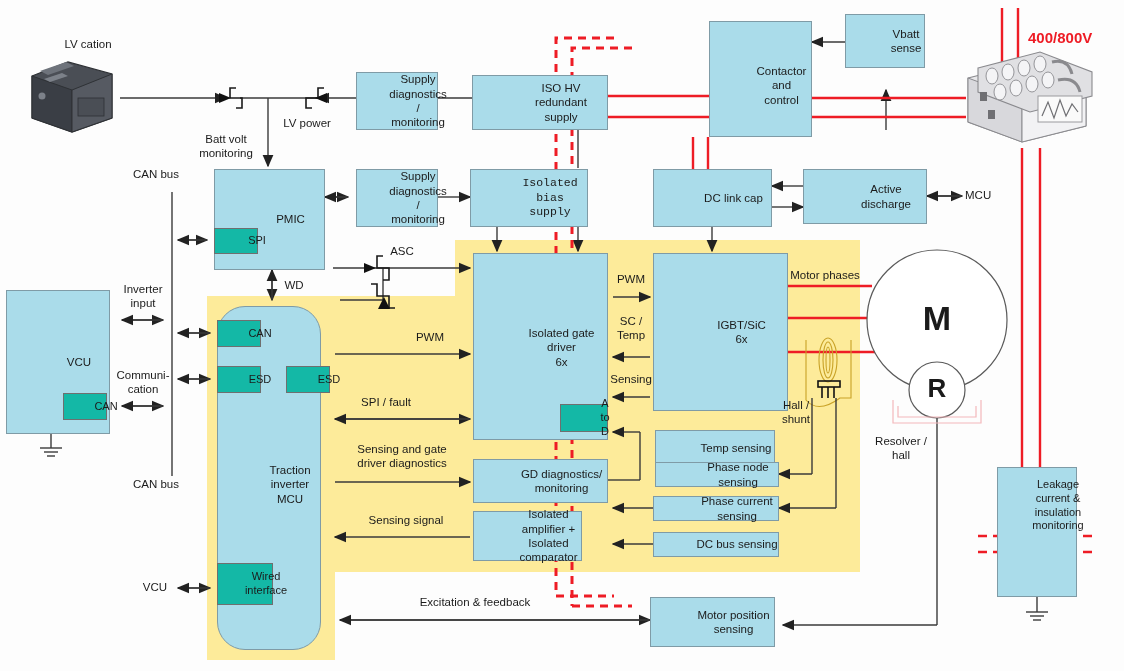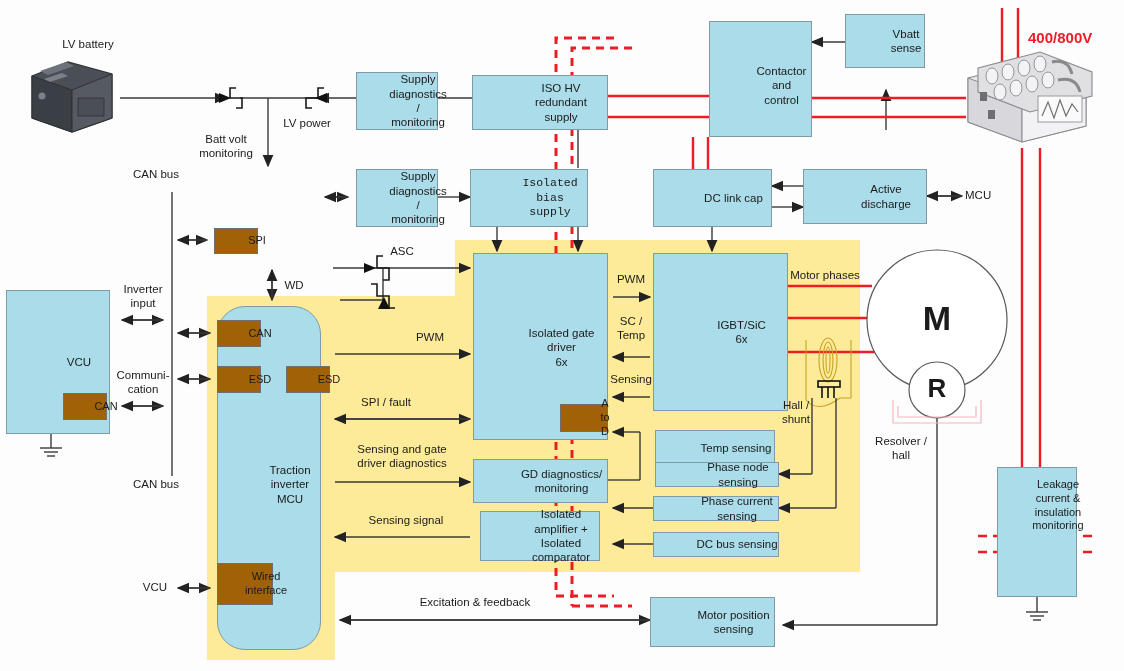--- a/index.html
+++ b/index.html
@@ -25,21 +25,21 @@
     justify-content: center;
     text-align: center;
     font-size: 11.5px;
     color: #1b1b1b;
     line-height: 1.25;
     box-sizing: border-box;
     white-space: pre-line;
     padding-left: 42px;
   }
   .box.white {
-    background: #a16207;
+    background: #14b8a6;
     border: 1px solid #6f6f6f;
   }
   .lbl {
     position: absolute;
     font-size: 11.5px;
     color: #1b1b1b;
     line-height: 1.2;
     text-align: center;
     white-space: pre-line;
   }
@@ -292,20 +292,21 @@
 / monitoring</div>
 
   <div class="box" style="left:472px; top:75px; width:136px; height:55px;">ISO HV redundant
 supply</div>
 
   <div class="box" style="left:709px; top:21px; width:103px; height:116px; align-items:flex-start; padding-top:42px;">Contactor and
 control</div>
 
   <div class="box" style="left:845px; top:14px; width:80px; height:54px;">Vbatt sense</div>
 
+  <div class="box" style="left:214px; top:169px; width:111px; height:101px;">PMIC</div>
   <div class="box white" style="left:214px; top:228px; width:41px; height:26px; font-size:11px;">SPI</div>
 
   <div class="box" style="left:356px; top:169px; width:82px; height:58px;">Supply
 diagnostics
 / monitoring</div>
 
   <div class="box" style="left:470px; top:169px; width:118px; height:58px;font-family:Liberation Mono, monospace;">Isolated bias supply</div>
 
   <div class="box" style="left:653px; top:169px; width:119px; height:58px;">DC link cap</div>
 
@@ -325,39 +326,39 @@
   <div class="box" style="left:473px; top:253px; width:135px; height:187px; align-items:flex-start; padding-top:72px;">Isolated gate driver
 6x</div>
   <div class="box white" style="left:560px; top:404px; width:48px; height:28px; font-size:11px;">A to D</div>
 
   <div class="box" style="left:653px; top:253px; width:135px; height:158px;">IGBT/SiC
 6x</div>
 
   <div class="box" style="left:473px; top:459px; width:135px; height:44px;">GD diagnostics/
 monitoring</div>
 
-  <div class="box" style="left:473px; top:511px; width:120px; height:50px;margin-left:7px;">Isolated amplifier +
+  <div class="box" style="left:473px; top:511px; width:109px; height:50px;">Isolated amplifier +
 Isolated comparator</div>
 
   <div class="box" style="left:655px; top:430px; width:120px; height:36px;">Temp sensing</div>
   <div class="box" style="left:655px; top:462px; width:124px; height:25px;">Phase node sensing</div>
   <div class="box" style="left:653px; top:496px; width:126px; height:25px;">Phase current sensing</div>
   <div class="box" style="left:653px; top:532px; width:126px; height:25px;">DC bus sensing</div>
 
   <div class="box" style="left:650px; top:597px; width:125px; height:50px;">Motor position sensing</div>
 
   <div class="box" style="left:997px; top:467px; width:80px; height:130px; align-items:flex-start; padding-top:10px; font-size:11px;">Leakage
 current &amp;
 insulation
 monitoring</div>
 
   <div class="lbl motor-letter" style="left:917px; top:298px; width:40px; font-weight:bold;">M</div>
   <div class="lbl res-letter" style="left:920px; top:373px; width:34px; font-weight:bold;">R</div>
 
-  <div class="lbl" style="left:38px; top:38px; width:100px;">LV battery</div>
+  <div class="lbl" style="left:38px; top:38px; width:100px;">LV cation</div>
   <div class="lbl" style="left:272px; top:117px; width:70px;">LV power</div>
   <div class="lbl" style="left:186px; top:133px; width:80px;">Batt volt
 monitoring</div>
   <div class="lbl" style="left:124px; top:168px; width:64px;">CAN bus</div>
   <div class="lbl" style="left:124px; top:478px; width:64px;">CAN bus</div>
   <div class="lbl" style="left:105px; top:283px; width:76px;">Inverter
 input</div>
   <div class="lbl" style="left:101px; top:369px; width:84px;">Communi-
 cation</div>
   <div class="lbl" style="left:279px; top:279px; width:30px;">WD</div>

